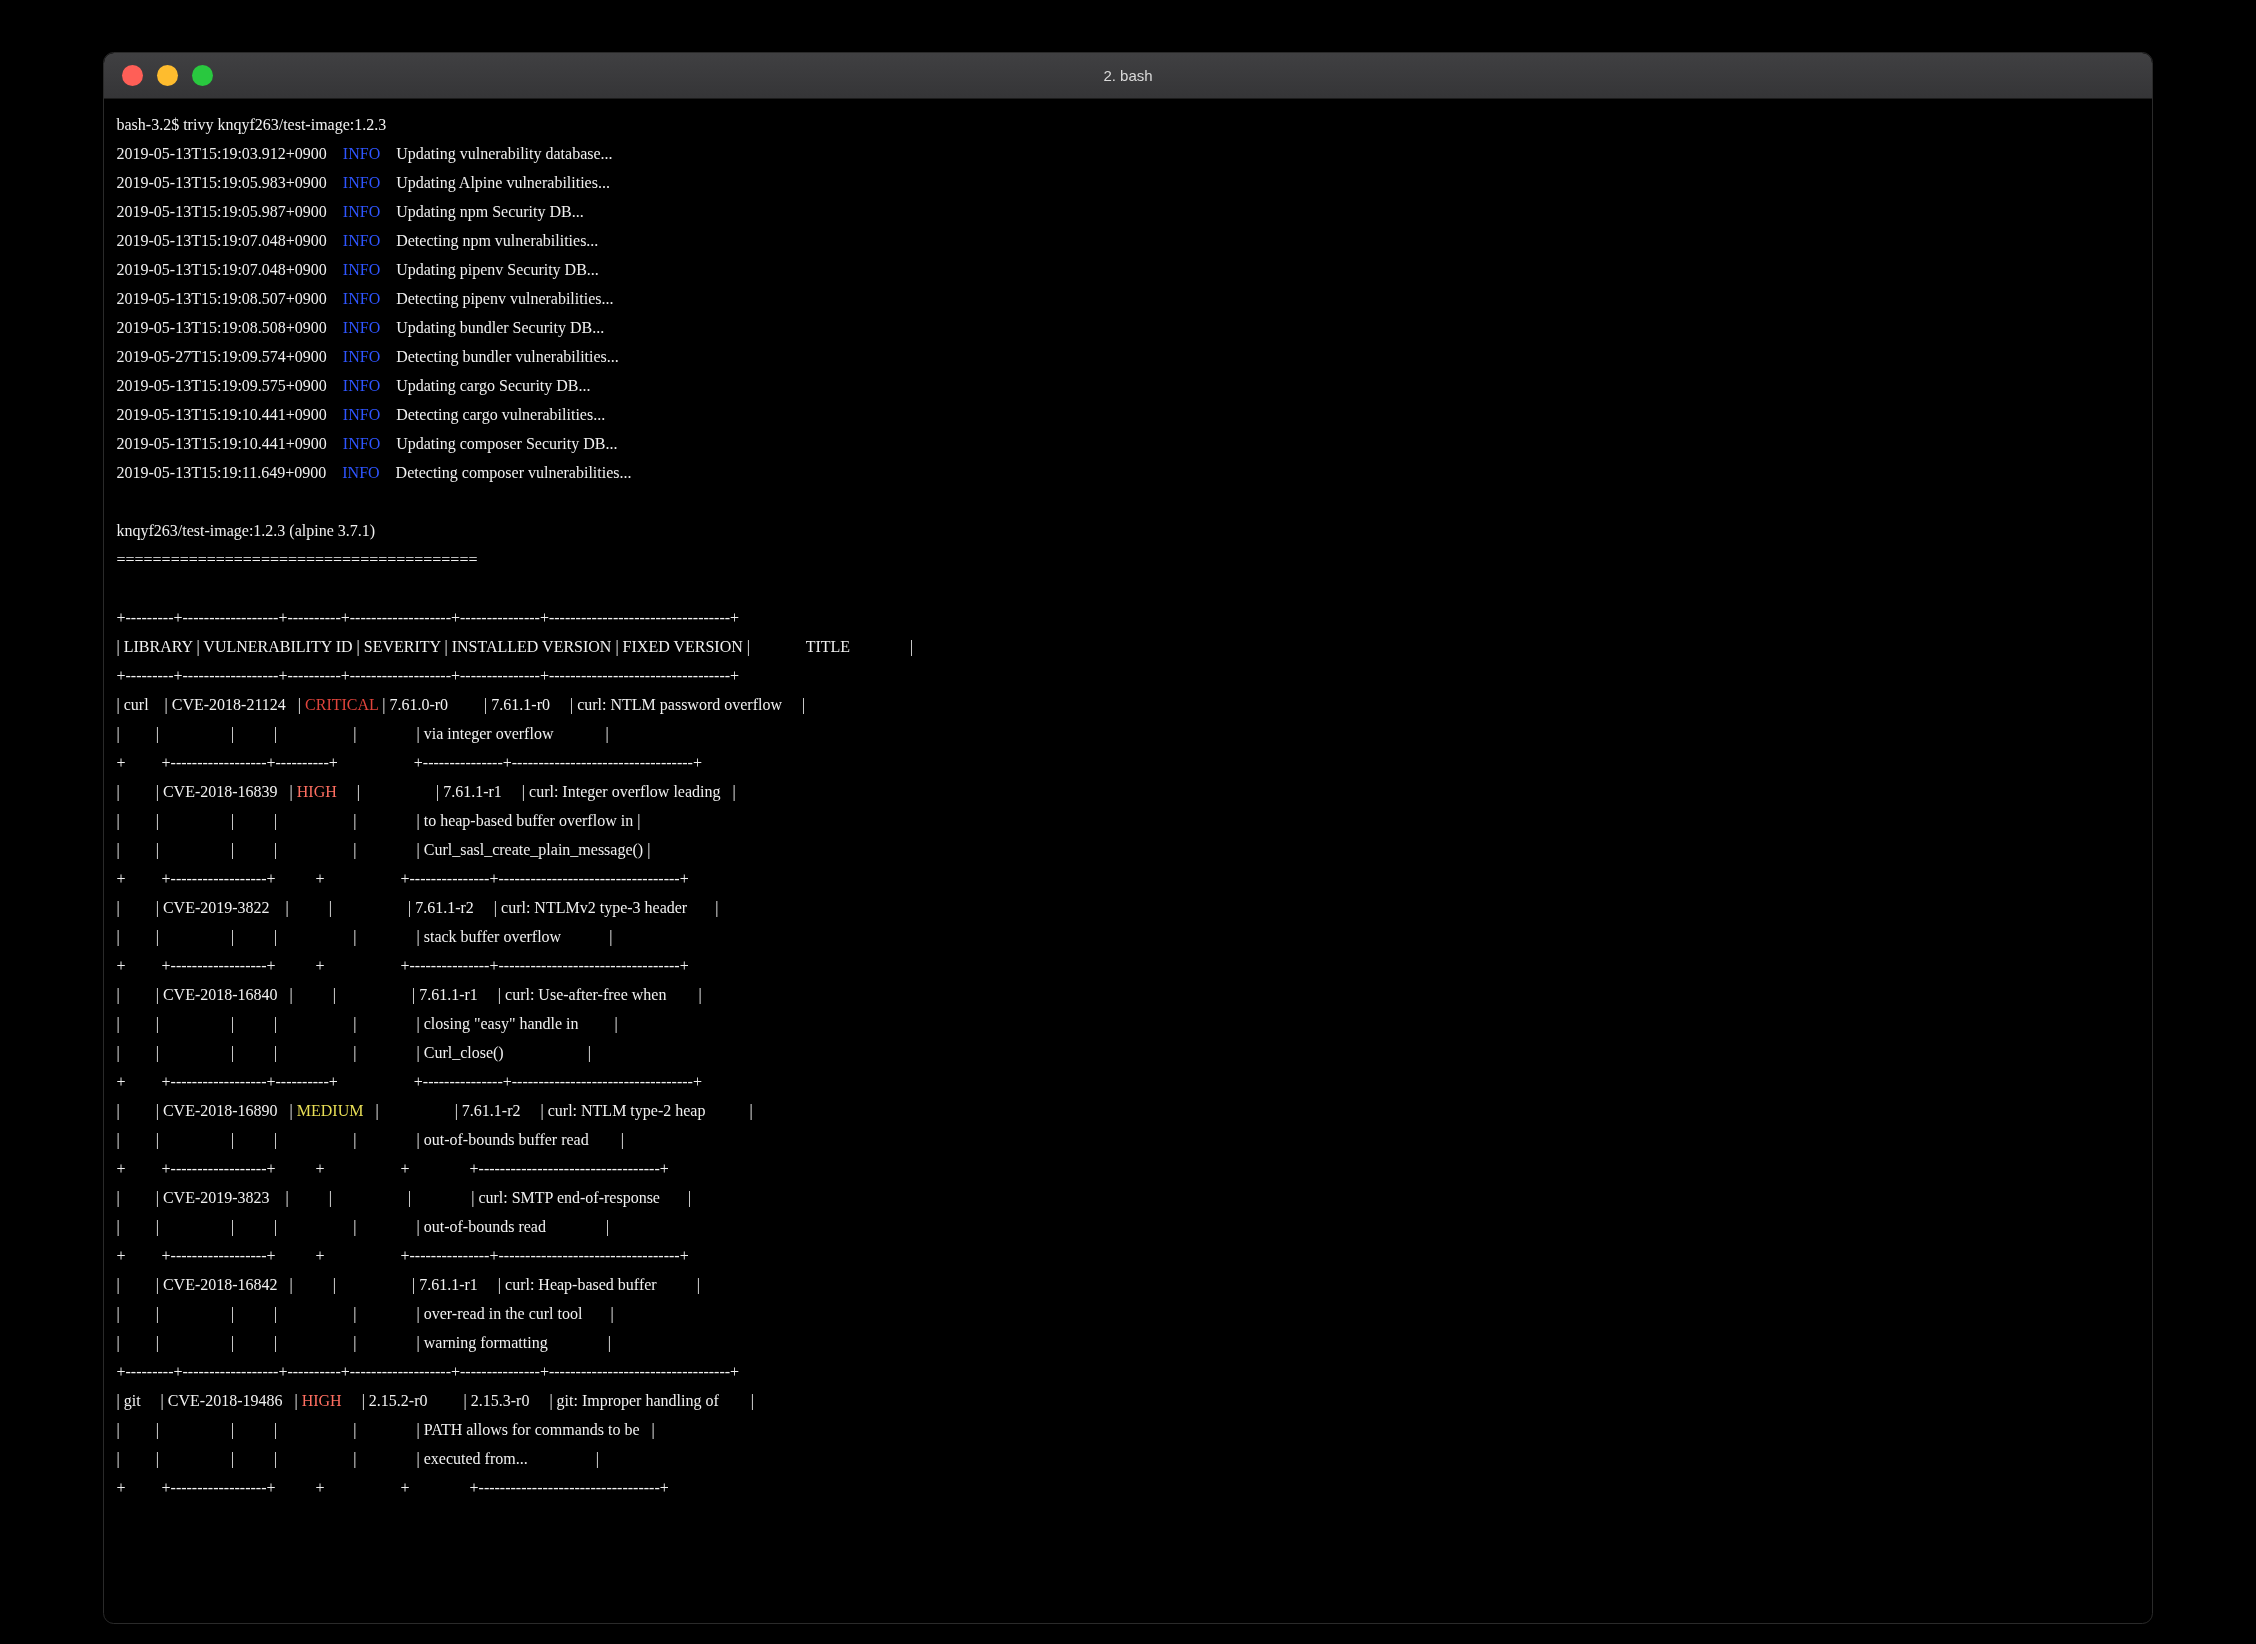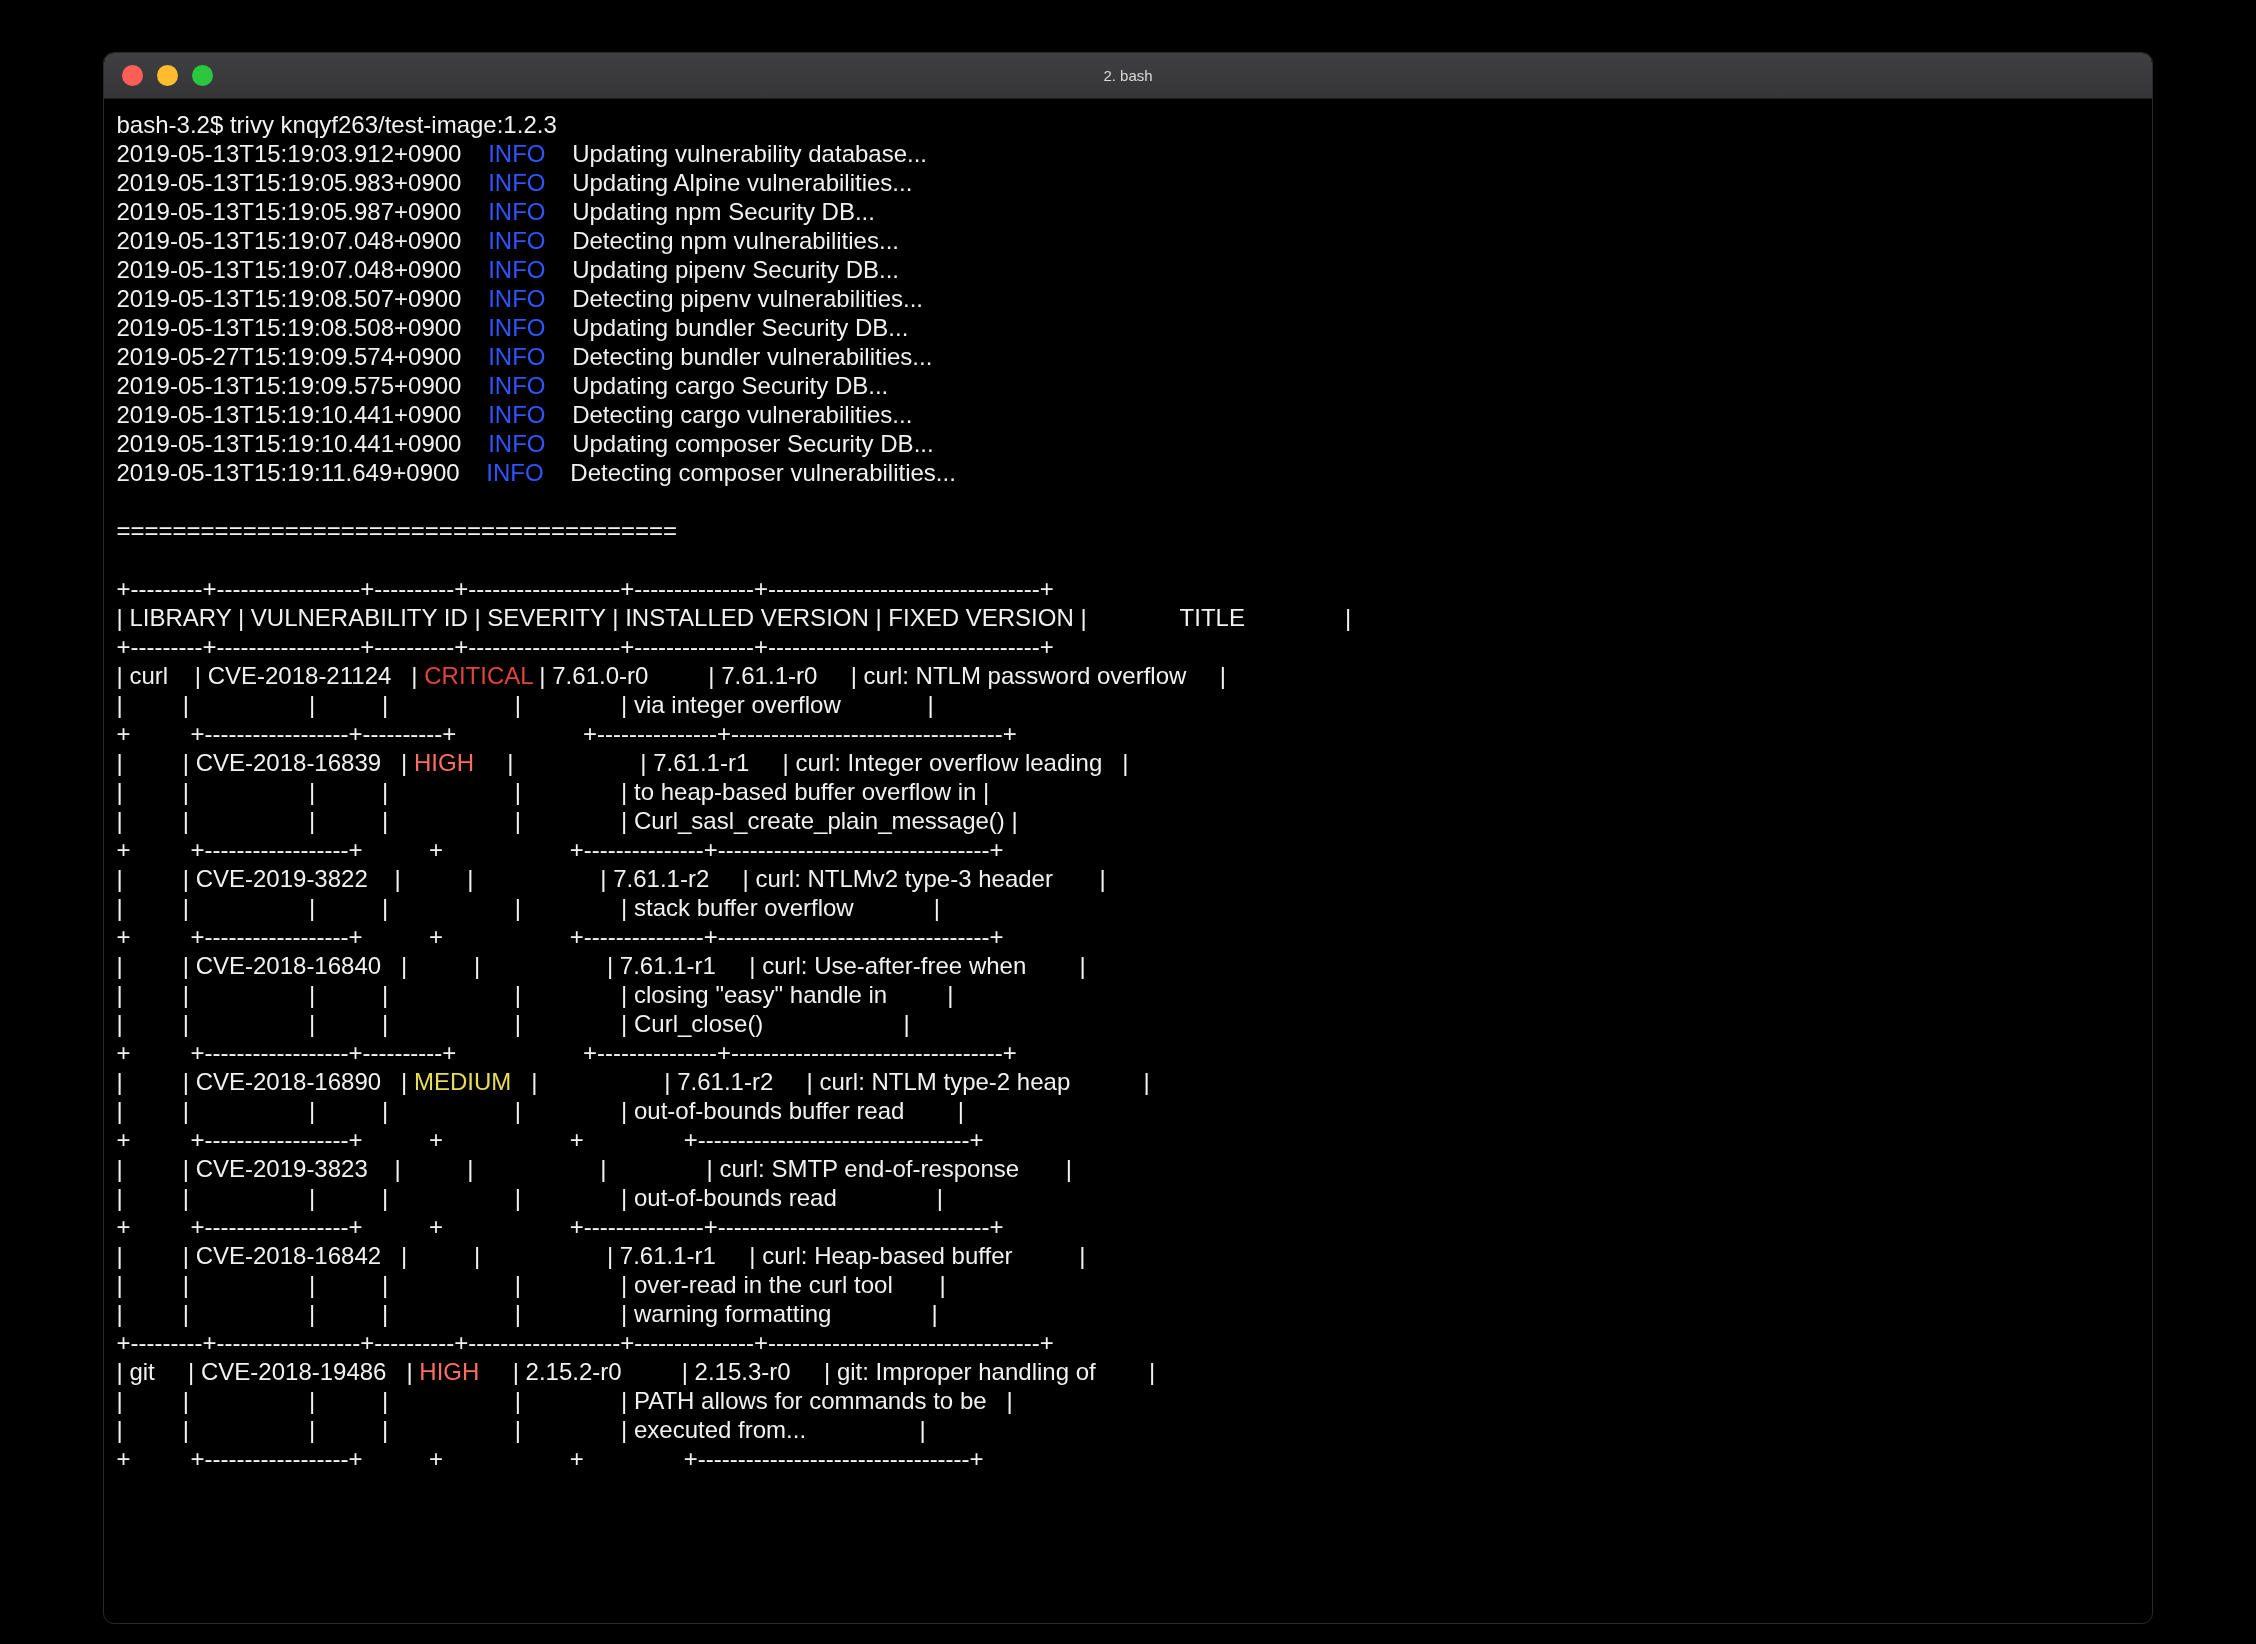--- a/index.html
+++ b/index.html
@@ -15,22 +15,22 @@
     border-radius:9.8px 9.8px 0 0;
   }
   .lights{position:absolute;left:18px;top:0;height:100%;display:flex;align-items:center;gap:13.4px;}
   .light{width:21.4px;height:21.4px;border-radius:50%;display:inline-block;}
   .light.red{background:var(--close,#ff5f57);}
   .light.yellow{background:var(--minimize,#febc2e);}
   .light.green{background:var(--maximize,#29c83f);}
   .title{color:#dadada;font-family:"Liberation Sans",sans-serif;font-size:15px;}
   .screen{
     padding:10.7px 12.5px;
-    font-family:Liberation Sans, sans-serif;
-    font-size:24px;line-height:29px;
+    font-family:Liberation Serif, serif;
+    font-size:16px;line-height:29px;
     color:var(--foreground,#f1f1f1);
   }
   .line{white-space:pre;}
   .c-info{color:var(--info,#2e55ff);}
   .c-critical{color:var(--critical,#e0443c);}
   .c-high{color:var(--high,#ff6f61);margin-top:36px;}
   .c-medium{color:var(--medium,#e8de55);}
 </style>
 </head>
 <body>
@@ -53,20 +53,21 @@
         <div class="line"><span>2019-05-13T15:19:07.048+0900    </span><span class="c-info">INFO</span><span>    Detecting npm vulnerabilities...</span></div>
         <div class="line"><span>2019-05-13T15:19:07.048+0900    </span><span class="c-info">INFO</span><span>    Updating pipenv Security DB...</span></div>
         <div class="line"><span>2019-05-13T15:19:08.507+0900    </span><span class="c-info">INFO</span><span>    Detecting pipenv vulnerabilities...</span></div>
         <div class="line"><span>2019-05-13T15:19:08.508+0900    </span><span class="c-info">INFO</span><span>    Updating bundler Security DB...</span></div>
         <div class="line"><span>2019-05-27T15:19:09.574+0900    </span><span class="c-info">INFO</span><span>    Detecting bundler vulnerabilities...</span></div>
         <div class="line"><span>2019-05-13T15:19:09.575+0900    </span><span class="c-info">INFO</span><span>    Updating cargo Security DB...</span></div>
         <div class="line"><span>2019-05-13T15:19:10.441+0900    </span><span class="c-info">INFO</span><span>    Detecting cargo vulnerabilities...</span></div>
         <div class="line"><span>2019-05-13T15:19:10.441+0900    </span><span class="c-info">INFO</span><span>    Updating composer Security DB...</span></div>
         <div class="line"><span>2019-05-13T15:19:11.649+0900    </span><span class="c-info">INFO</span><span>    Detecting composer vulnerabilities...</span></div>
         <div class="line"><span></span> </div>
+        <div class="line"><span>knqyf263/test-image:1.2.3 (alpine 3.7.1)</span></div>
         <div class="line"><span>========================================</span></div>
         <div class="line"><span></span> </div>
         <div class="line"><span>+---------+------------------+----------+-------------------+---------------+----------------------------------+</span></div>
         <div class="line"><span>| LIBRARY | VULNERABILITY ID | SEVERITY | INSTALLED VERSION | FIXED VERSION |              TITLE               |</span></div>
         <div class="line"><span>+---------+------------------+----------+-------------------+---------------+----------------------------------+</span></div>
         <div class="line"><span>| curl    | CVE-2018-21124   | </span><span class="c-critical">CRITICAL</span><span> | 7.61.0-r0         | 7.61.1-r0     | curl: NTLM password overflow     |</span></div>
         <div class="line"><span>|         |                  |          |                   |               | via integer overflow             |</span></div>
         <div class="line"><span>+         +------------------+----------+                   +---------------+----------------------------------+</span></div>
         <div class="line"><span>|         | CVE-2018-16839   | </span><span class="c-high">HIGH</span><span>     |                   | 7.61.1-r1     | curl: Integer overflow leading   |</span></div>
         <div class="line"><span>|         |                  |          |                   |               | to heap-based buffer overflow in |</span></div>

